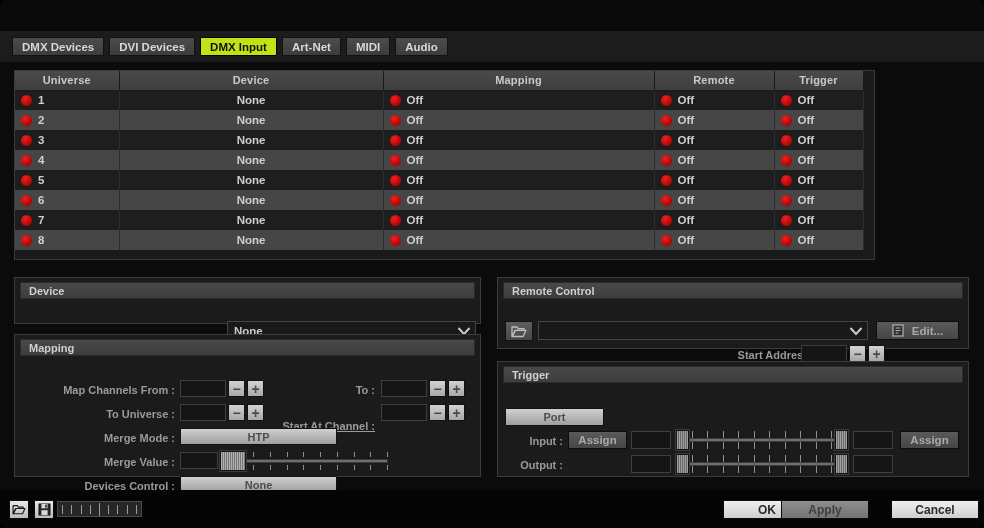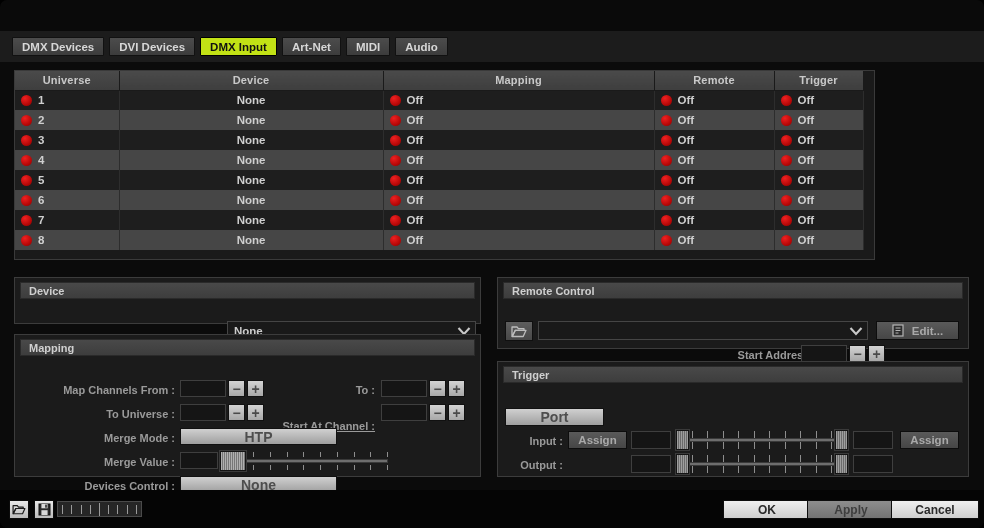--- a/index.html
+++ b/index.html
@@ -187,21 +187,21 @@
     color: #4a4a4a;
     font-size: 14px; font-weight: bold; line-height: 1;
   }
   .wide-btn {
     position: absolute;
     height: 17px;
     background: linear-gradient(#d0d0d0, #9f9f9f);
     border: 1px solid #111;
     display: flex; align-items: center; justify-content: center;
     color: #4e4e4e;
-    font-size: 14px; font-weight: bold;
+    font-size: 11px; font-weight: bold;
   }
   .grey-btn {
     position: absolute;
     height: 19px;
     background: linear-gradient(#5a5a5a, #464646);
     border: 1px solid #0d0d0d;
     display: flex; align-items: center; justify-content: center;
     color: #a9a9a9;
     font-size: 11.5px; font-weight: bold;
   }
@@ -757,16 +757,16 @@
       <i></i>
       <i></i>
       <i></i>
       <i style="height:13px"></i>
       <i></i>
       <i></i>
       <i></i>
       <i></i>
   </div>
   <div class="dlg-btn light" style="left:723px;">OK</div>
-  <div class="dlg-btn dim" style="left:807px;">Apply</div>
+  <div class="dlg-btn dim" style="left:781px;">Apply</div>
   <div class="dlg-btn light" style="left:891px;">Cancel</div>
 
 </div>
 
 </body></html>

